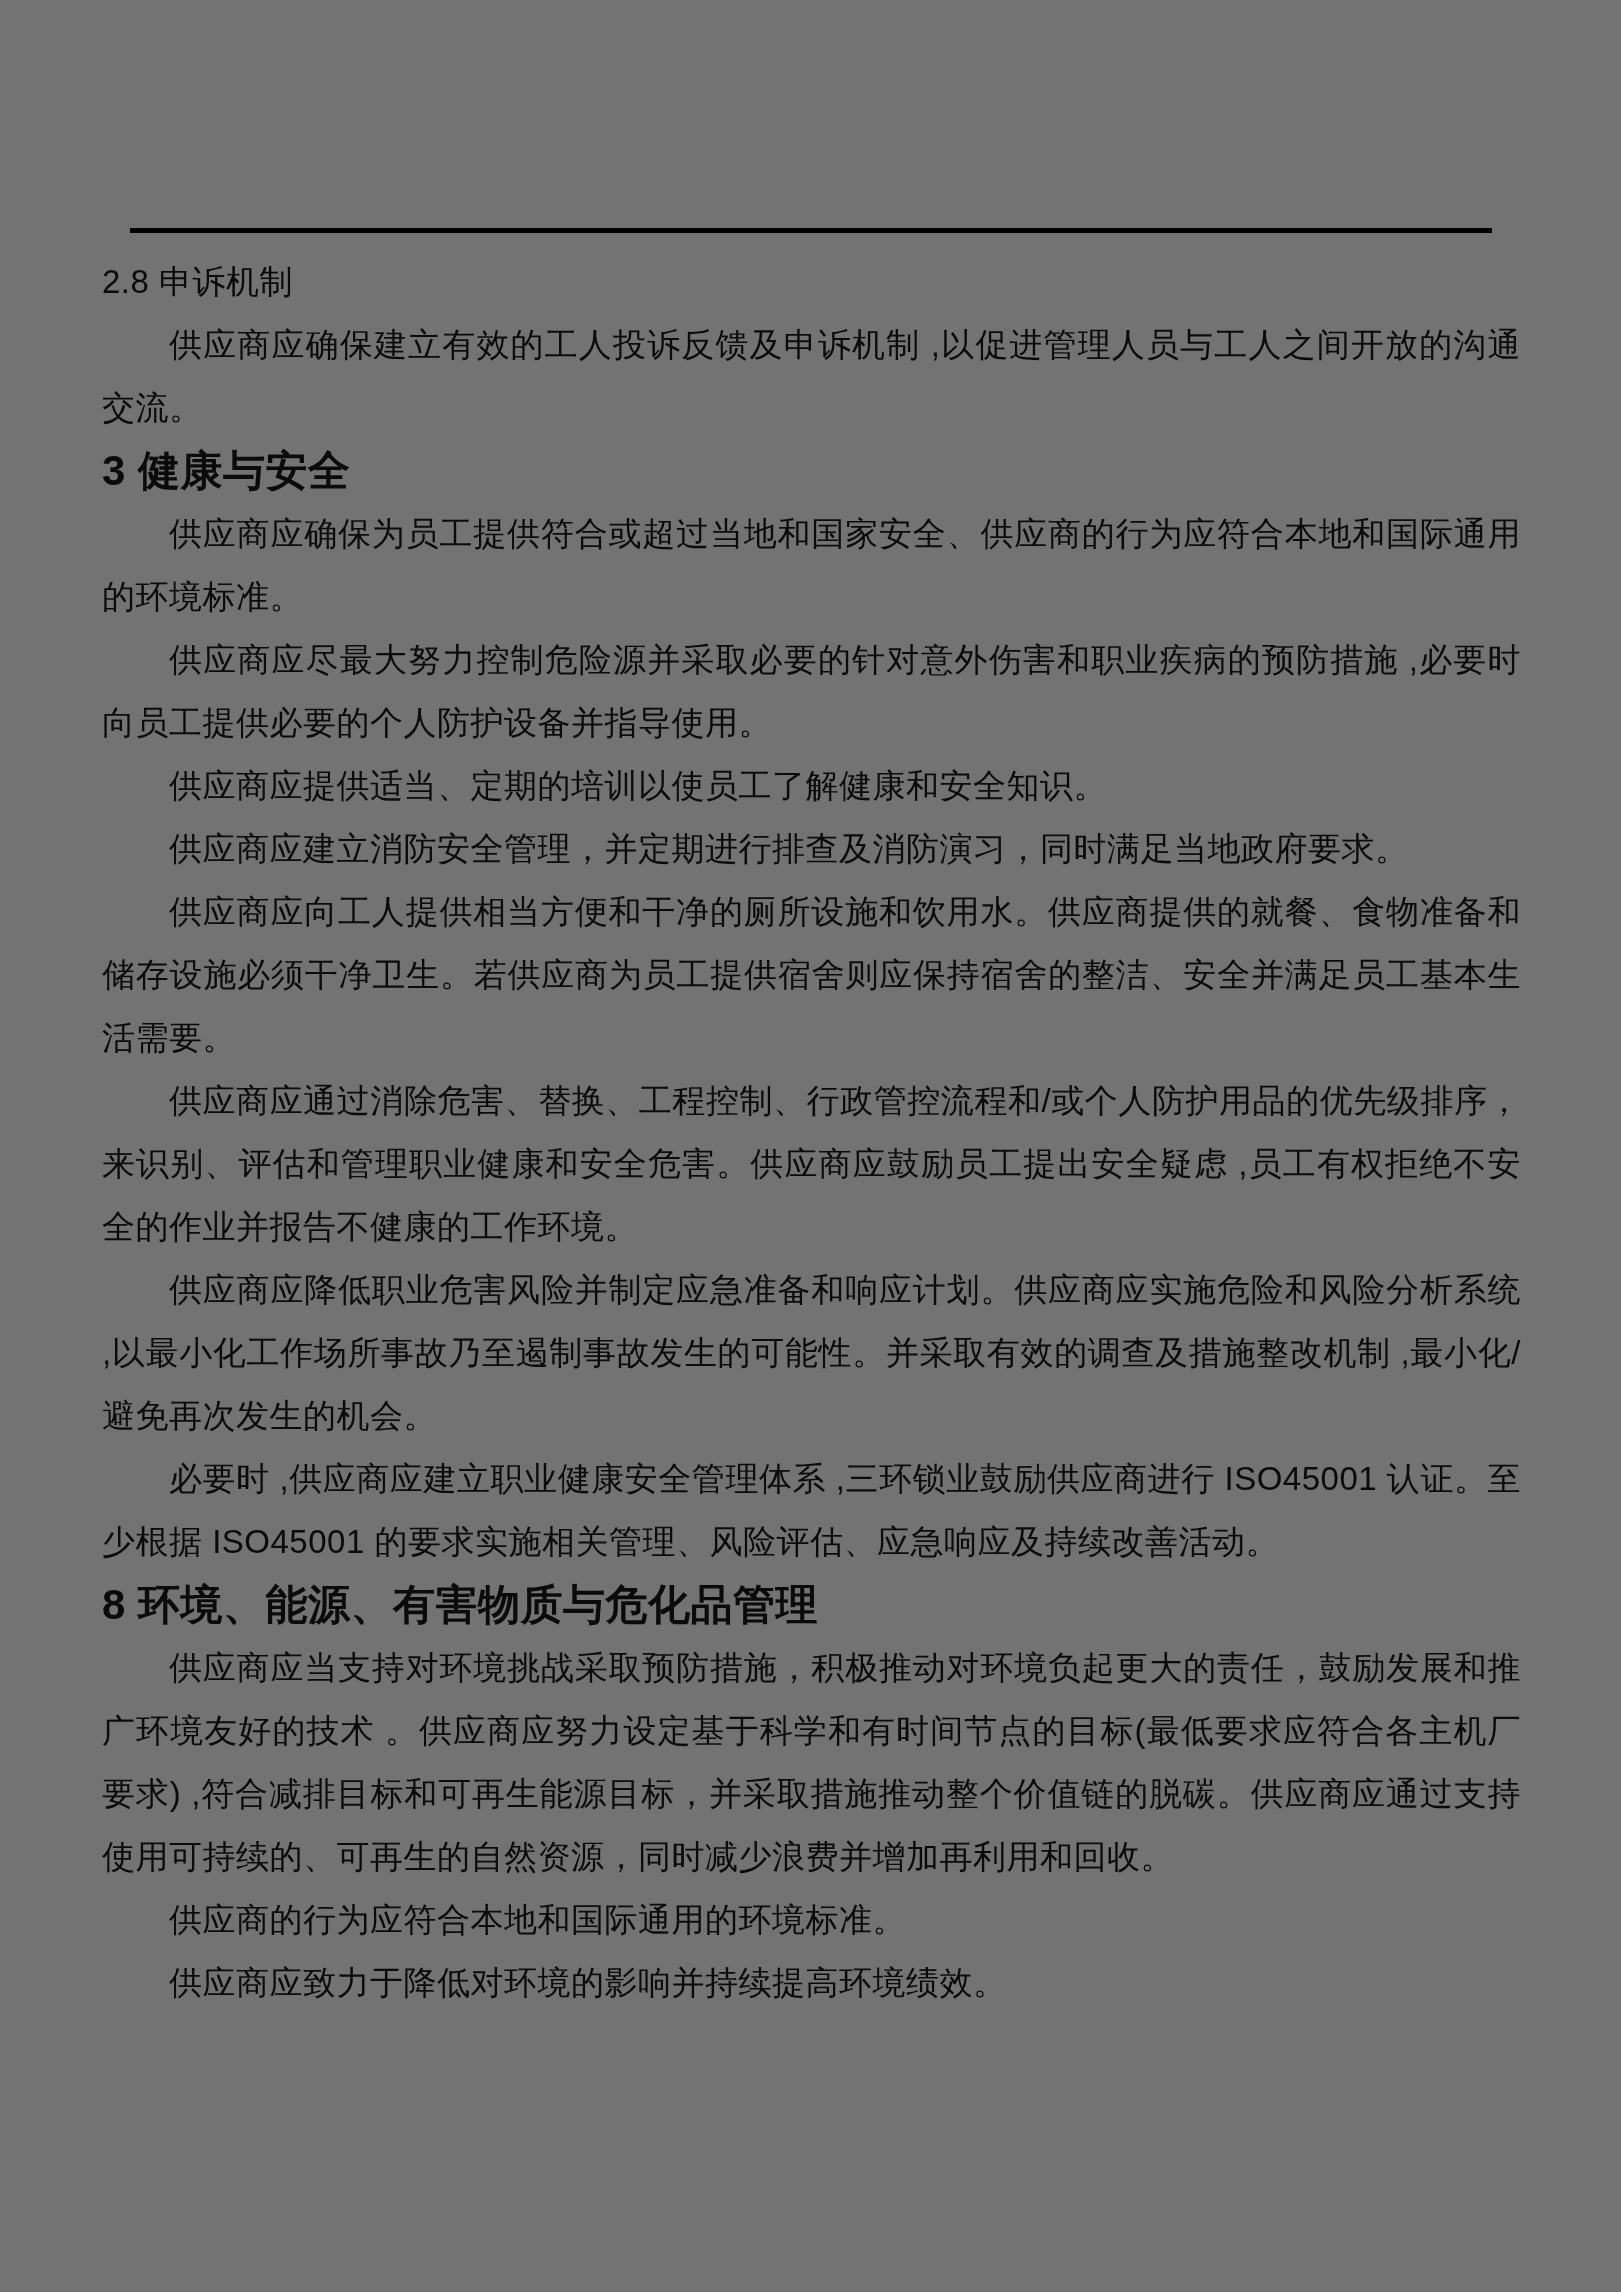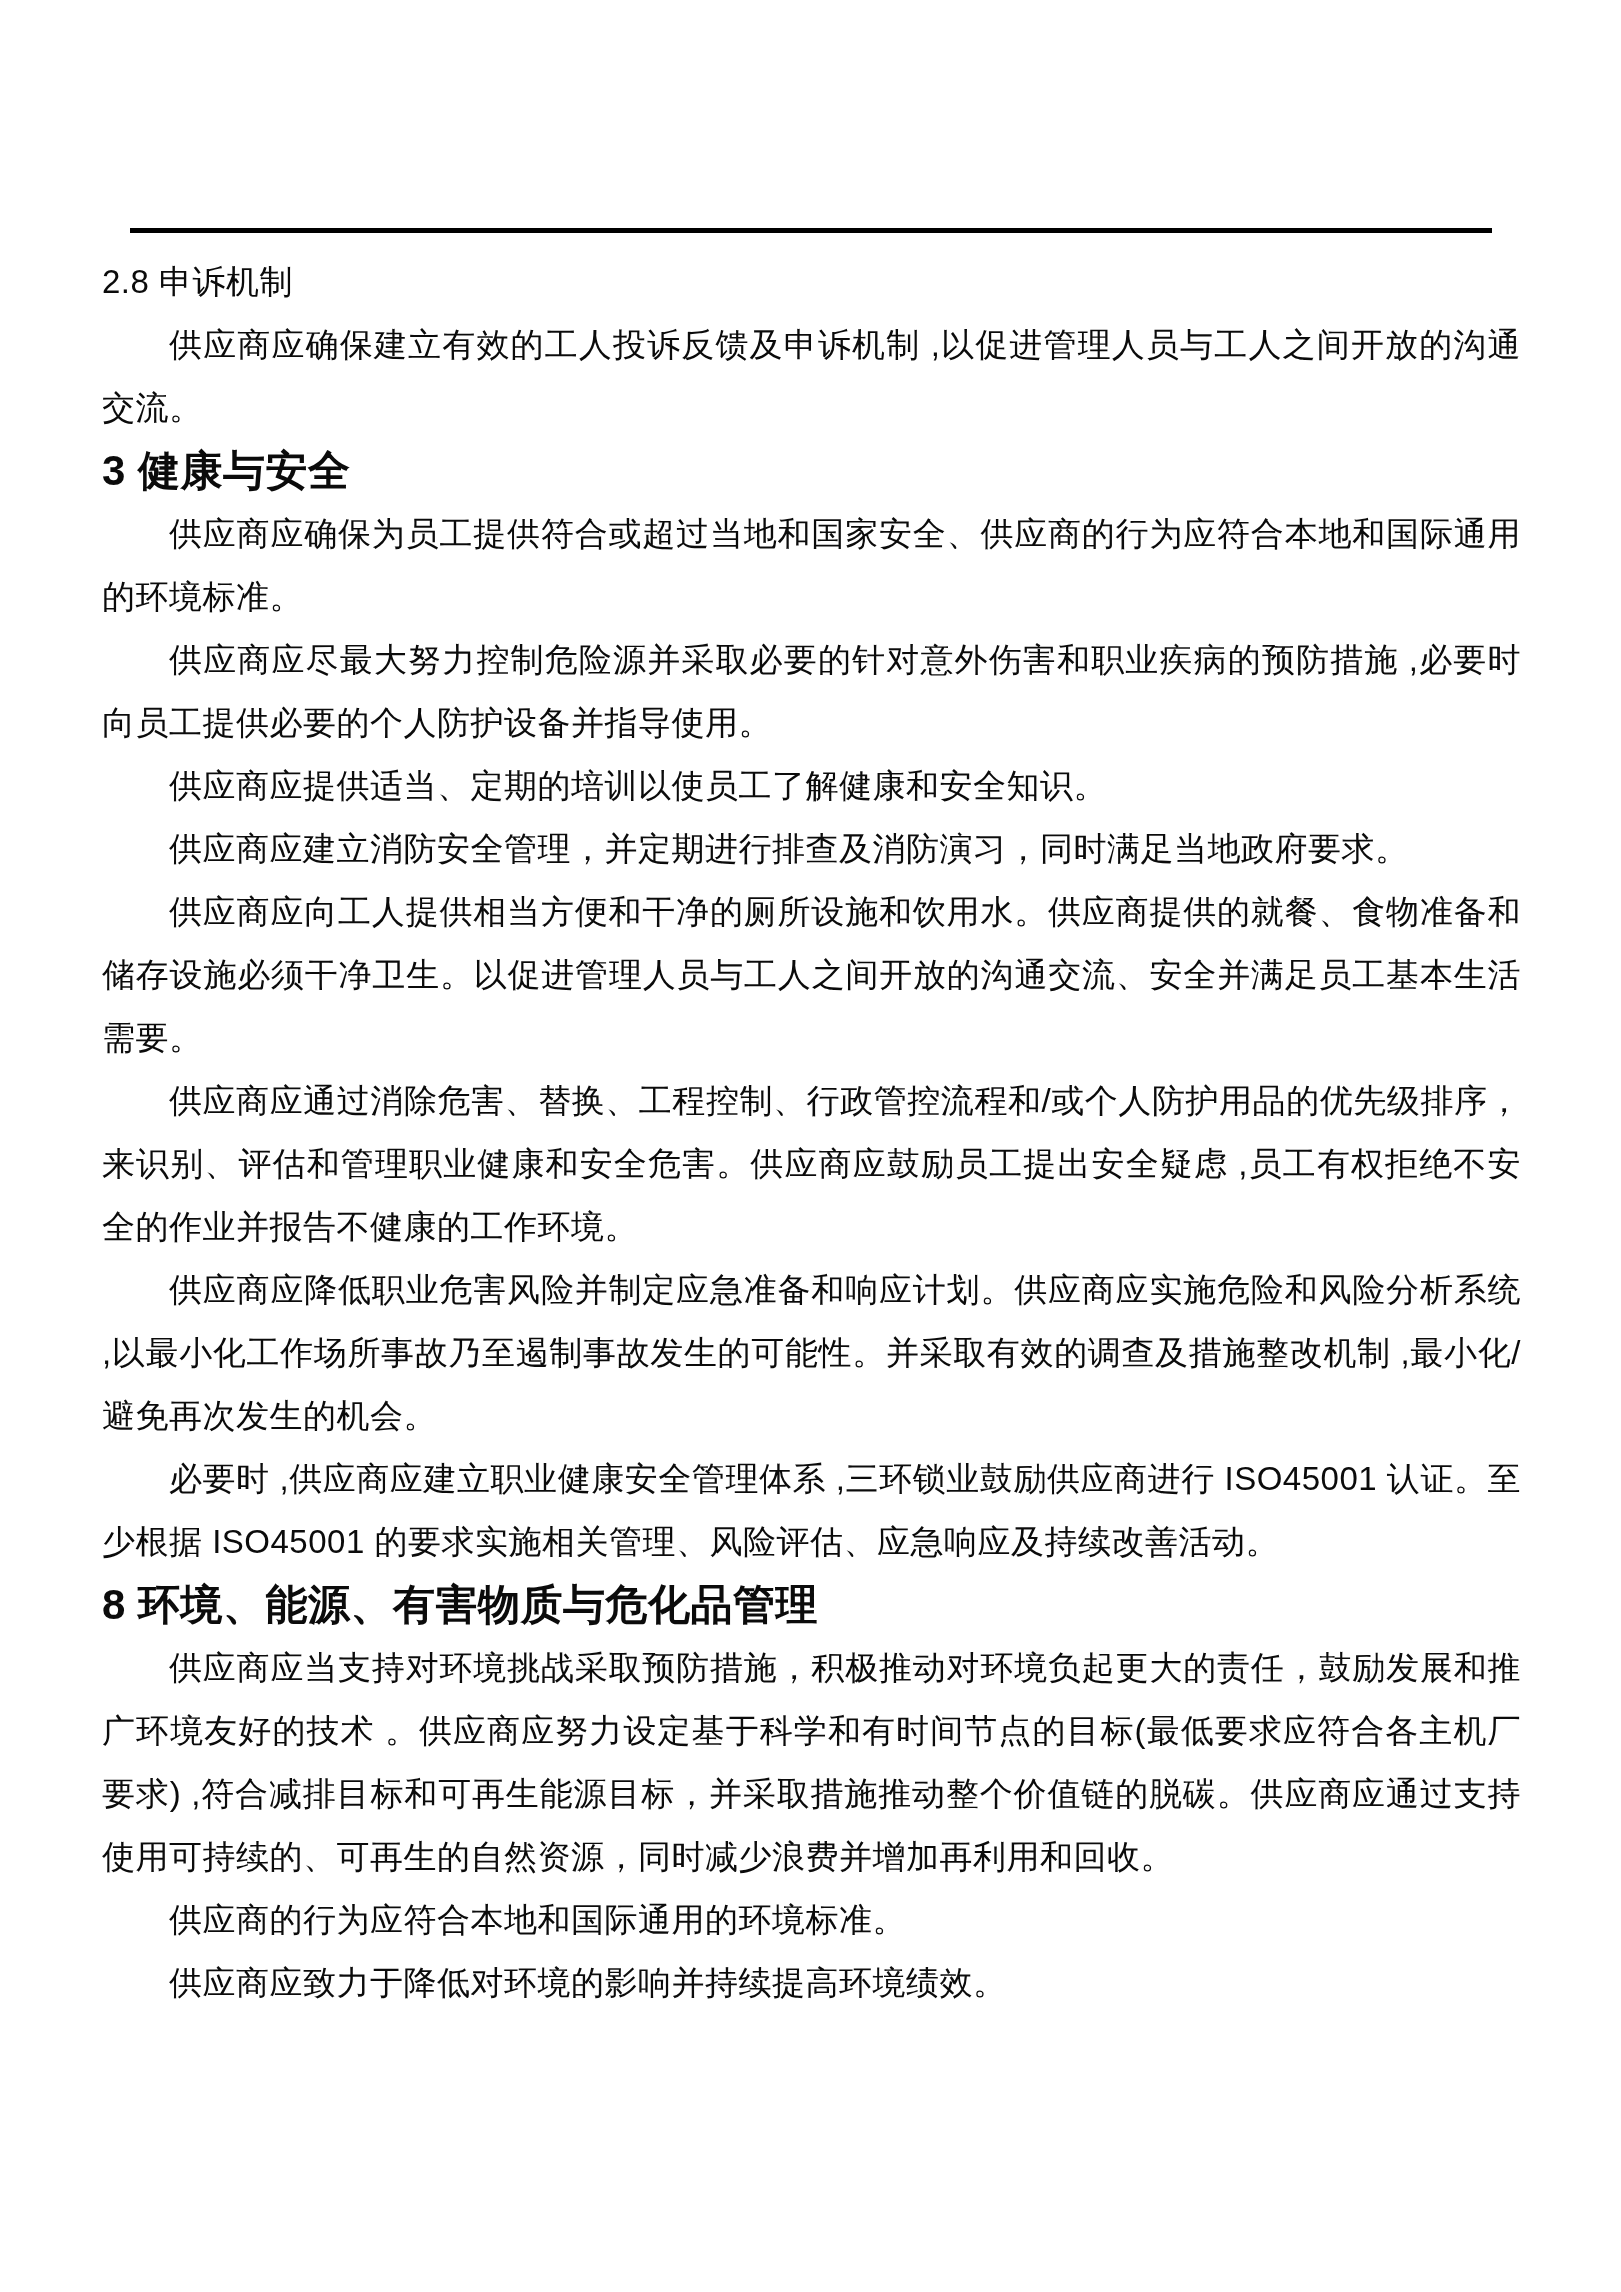--- a/index.html
+++ b/index.html
@@ -4,21 +4,21 @@
 <style>
   html, body {
     margin: 0;
     padding: 0;
     background: #e9e9e9;
   }
   .page {
     position: relative;
     width: 1621px;
     height: 2293px;
-    background: #ffffff;
+    background: #737373;
     overflow: hidden;
     font-family: "Liberation Sans", sans-serif;
     color: #0b0b0b;
   }
   .header-rule {
     position: absolute;
     left: 130px;
     top: 228px;
     width: 1362px;
     height: 4.9px;
@@ -54,21 +54,21 @@
 <div class="page">
   <div class="header-rule"></div>
   <div class="doc">
     <div class="blk h-sub">2.8 申诉机制</div>
     <div class="blk para">供应商应确保建立有效的工人投诉反馈及申诉机制 ,以促进管理人员与工人之间开放的沟通交流。</div>
     <div class="blk h-bold">3 健康与安全</div>
     <div class="blk para">供应商应确保为员工提供符合或超过当地和国家安全、供应商的行为应符合本地和国际通用的环境标准。</div>
     <div class="blk para">供应商应尽最大努力控制危险源并采取必要的针对意外伤害和职业疾病的预防措施 ,必要时向员工提供必要的个人防护设备并指导使用。</div>
     <div class="blk para">供应商应提供适当、定期的培训以使员工了解健康和安全知识。</div>
     <div class="blk para">供应商应建立消防安全管理，并定期进行排查及消防演习，同时满足当地政府要求。</div>
-    <div class="blk para">供应商应向工人提供相当方便和干净的厕所设施和饮用水。供应商提供的就餐、食物准备和储存设施必须干净卫生。以促进管理人员与工人之间开放的沟通交流、安全并满足员工基本生活需要。</div>
+    <div class="blk para">供应商应向工人提供相当方便和干净的厕所设施和饮用水。供应商提供的就餐、食物准备和储存设施必须干净卫生。若供应商为员工提供宿舍则应保持宿舍的整洁、安全并满足员工基本生活需要。</div>
     <div class="blk para">供应商应通过消除危害、替换、工程控制、行政管控流程和/或个人防护用品的优先级排序，来识别、评估和管理职业健康和安全危害。供应商应鼓励员工提出安全疑虑 ,员工有权拒绝不安全的作业并报告不健康的工作环境。</div>
     <div class="blk para">供应商应降低职业危害风险并制定应急准备和响应计划。供应商应实施危险和风险分析系统 ,以最小化工作场所事故乃至遏制事故发生的可能性。并采取有效的调查及措施整改机制 ,最小化/避免再次发生的机会。</div>
     <div class="blk para">必要时 ,供应商应建立职业健康安全管理体系 ,三环锁业鼓励供应商进行 ISO45001 认证。至少根据 ISO45001 的要求实施相关管理、风险评估、应急响应及持续改善活动。</div>
     <div class="blk h-bold">8 环境、能源、有害物质与危化品管理</div>
     <div class="blk para">供应商应当支持对环境挑战采取预防措施，积极推动对环境负起更大的责任，鼓励发展和推广环境友好的技术 。供应商应努力设定基于科学和有时间节点的目标(最低要求应符合各主机厂要求) ,符合减排目标和可再生能源目标，并采取措施推动整个价值链的脱碳。供应商应通过支持使用可持续的、可再生的自然资源，同时减少浪费并增加再利用和回收。</div>
     <div class="blk para">供应商的行为应符合本地和国际通用的环境标准。</div>
     <div class="blk para">供应商应致力于降低对环境的影响并持续提高环境绩效。</div>
   </div>
 </div>
 

